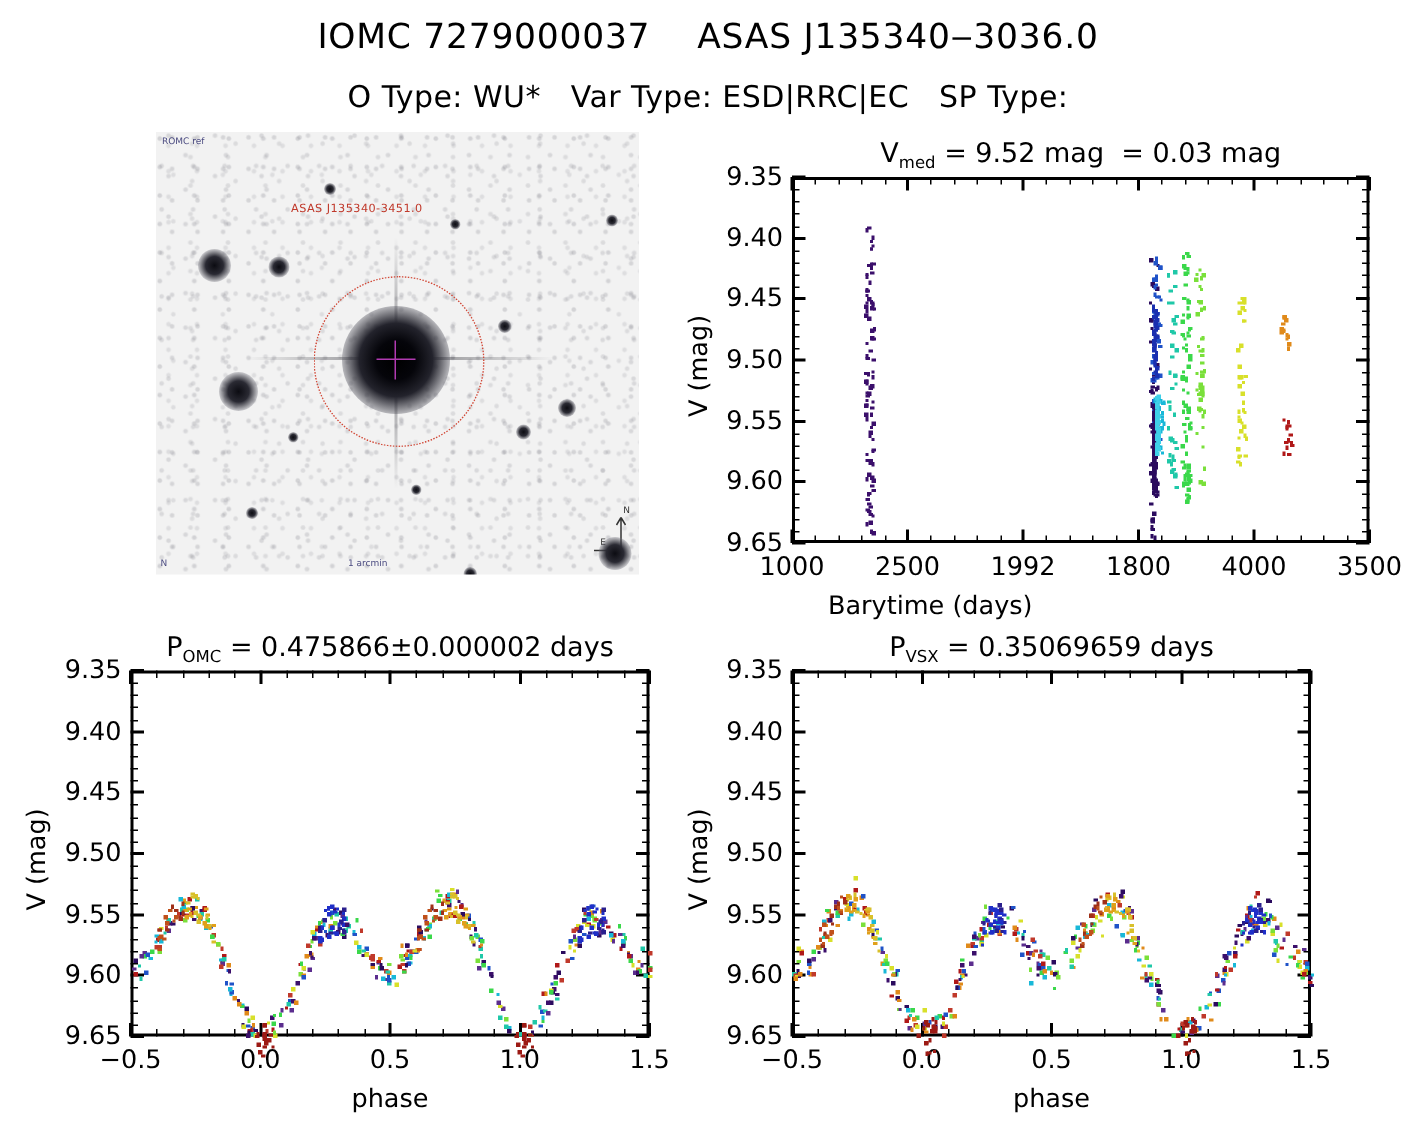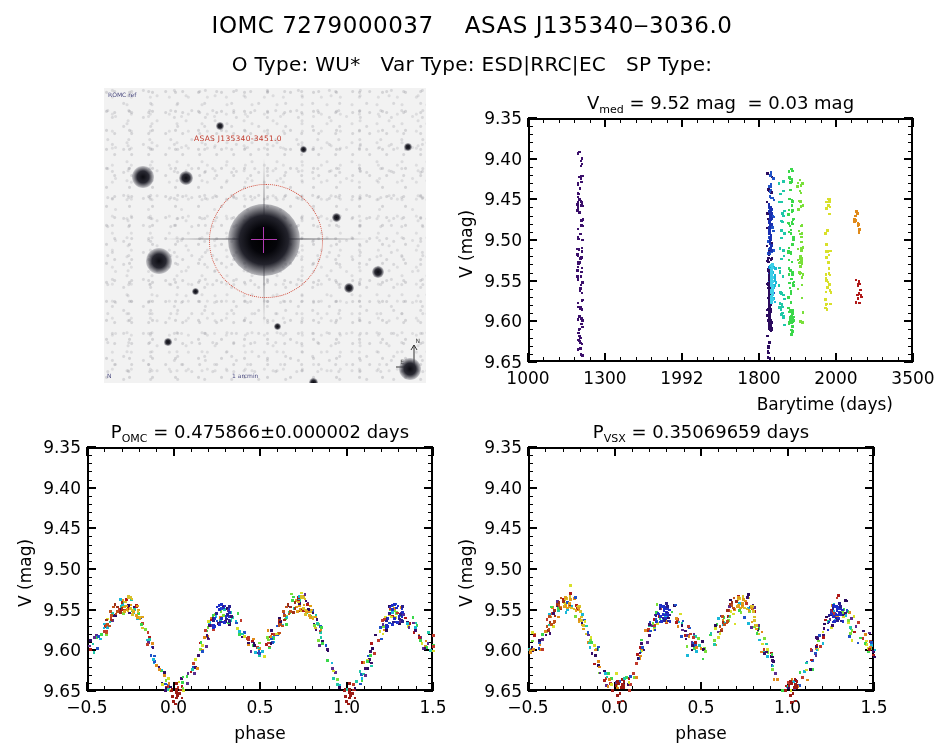--- a/index.html
+++ b/index.html
@@ -102,30 +102,30 @@
   </div>
 
 <div class="abs" id="panel-barytime">
     <div class="panel-title" style="position: absolute; left: 468px; top: 92px; width: 505px;"><span>V</span><span class="sub">med</span><span> = 9.52 mag <err_v> = 0.03 mag</err_v></span></div>
     <div class="frame" style="left: 528px; top: 118px; width: 385px; height: 244px;"></div>
     <div class="tick" style="left: 527px; top: 118px; width: 2px; height: 9px;"></div>
     <div class="tick" style="left: 527px; top: 353px; width: 2px; height: 9px;"></div>
     <div class="ticklabel" style="left: 496px; top: 368px; width: 64px; text-align: center;">1000</div>
     <div class="tick" style="left: 604px; top: 118px; width: 2px; height: 9px;"></div>
     <div class="tick" style="left: 604px; top: 353px; width: 2px; height: 9px;"></div>
-    <div class="ticklabel" style="left: 573px; top: 368px; width: 64px; text-align: center;">1300</div>
+    <div class="ticklabel" style="left: 573px; top: 368px; width: 64px; text-align: center;">2500</div>
     <div class="tick" style="left: 681px; top: 118px; width: 2px; height: 9px;"></div>
     <div class="tick" style="left: 681px; top: 353px; width: 2px; height: 9px;"></div>
     <div class="ticklabel" style="left: 650px; top: 368px; width: 64px; text-align: center;">1992</div>
     <div class="tick" style="left: 758px; top: 118px; width: 2px; height: 9px;"></div>
     <div class="tick" style="left: 758px; top: 353px; width: 2px; height: 9px;"></div>
     <div class="ticklabel" style="left: 727px; top: 368px; width: 64px; text-align: center;">1800</div>
     <div class="tick" style="left: 835px; top: 118px; width: 2px; height: 9px;"></div>
     <div class="tick" style="left: 835px; top: 353px; width: 2px; height: 9px;"></div>
-    <div class="ticklabel" style="left: 804px; top: 368px; width: 64px; text-align: center;">2000</div>
+    <div class="ticklabel" style="left: 804px; top: 368px; width: 64px; text-align: center;">4000</div>
     <div class="tick" style="left: 912px; top: 118px; width: 2px; height: 9px;"></div>
     <div class="tick" style="left: 912px; top: 353px; width: 2px; height: 9px;"></div>
     <div class="ticklabel" style="left: 881px; top: 368px; width: 64px; text-align: center;">3500</div>
     <div class="tick" style="left: 543.4px; top: 118px; width: 1px; height: 5px;"></div>
     <div class="tick" style="left: 543.4px; top: 357px; width: 1px; height: 5px;"></div>
     <div class="tick" style="left: 558.8px; top: 118px; width: 1px; height: 5px;"></div>
     <div class="tick" style="left: 558.8px; top: 357px; width: 1px; height: 5px;"></div>
     <div class="tick" style="left: 574.2px; top: 118px; width: 1px; height: 5px;"></div>
     <div class="tick" style="left: 574.2px; top: 357px; width: 1px; height: 5px;"></div>
     <div class="tick" style="left: 589.6px; top: 118px; width: 1px; height: 5px;"></div>
@@ -224,21 +224,21 @@
     <div class="tick" style="left: 528px; top: 313.2px; width: 5px; height: 1px;"></div>
     <div class="tick" style="left: 908px; top: 313.2px; width: 5px; height: 1px;"></div>
     <div class="tick" style="left: 528px; top: 329.467px; width: 5px; height: 1px;"></div>
     <div class="tick" style="left: 908px; top: 329.467px; width: 5px; height: 1px;"></div>
     <div class="tick" style="left: 528px; top: 337.6px; width: 5px; height: 1px;"></div>
     <div class="tick" style="left: 908px; top: 337.6px; width: 5px; height: 1px;"></div>
     <div class="tick" style="left: 528px; top: 345.733px; width: 5px; height: 1px;"></div>
     <div class="tick" style="left: 908px; top: 345.733px; width: 5px; height: 1px;"></div>
     <div class="tick" style="left: 528px; top: 353.867px; width: 5px; height: 1px;"></div>
     <div class="tick" style="left: 908px; top: 353.867px; width: 5px; height: 1px;"></div>
-    <div class="axtitle" style="left: 508px; top: 394px; width: 385px; text-align: right;">Barytime (days)</div>
+    <div class="axtitle" style="left: 552px; top: 394px; width: 385px; text-align: left;">Barytime (days)</div>
     <div class="ylabel" style="left: 456px; top: 278px;">V (mag)</div>
     <div class="pt" style="left: 578.2px; top: 261.2px; width: 2.6px; height: 2.6px; background: rgb(59, 15, 107);"></div>
     <div class="pt" style="left: 576.4px; top: 209.2px; width: 2.6px; height: 2.6px; background: rgb(59, 15, 107);"></div>
     <div class="pt" style="left: 576.8px; top: 152.1px; width: 2.6px; height: 2.6px; background: rgb(59, 15, 107);"></div>
     <div class="pt" style="left: 577.4px; top: 305.5px; width: 2.6px; height: 2.6px; background: rgb(59, 15, 107);"></div>
     <div class="pt" style="left: 580.4px; top: 322.8px; width: 2.6px; height: 2.6px; background: rgb(59, 15, 107);"></div>
     <div class="pt" style="left: 576.6px; top: 260.8px; width: 2.6px; height: 2.6px; background: rgb(59, 15, 107);"></div>
     <div class="pt" style="left: 579.7px; top: 177.5px; width: 2.6px; height: 2.6px; background: rgb(59, 15, 107);"></div>
     <div class="pt" style="left: 580.6px; top: 162.9px; width: 2.6px; height: 2.6px; background: rgb(59, 15, 107);"></div>
     <div class="pt" style="left: 578.7px; top: 187px; width: 2.6px; height: 2.6px; background: rgb(59, 15, 107);"></div>

